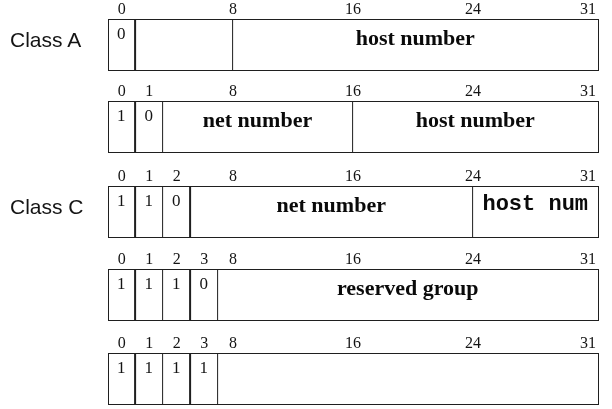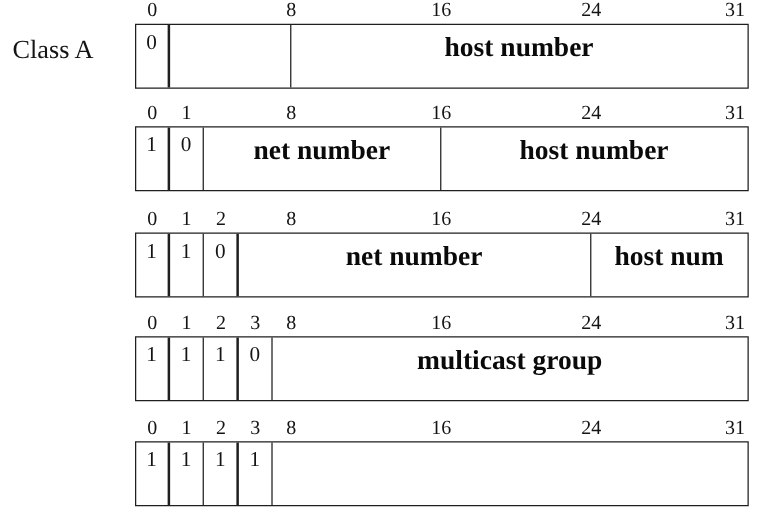--- a/index.html
+++ b/index.html
@@ -14,21 +14,21 @@
     background: #ffffff;
     overflow: hidden;
     font-family: "Liberation Serif", serif;
     color: #141414;
   }
   .row { position: absolute; left: 0; width: 612px; }
   .class-label {
     position: absolute;
     left: 10px;
     top: 8px;
-    font-family: Liberation Serif, serif;
+    font-family: Liberation Sans, sans-serif;
     font-size: 21px;
     line-height: 25px;
     color: #141414;
     white-space: nowrap;
   }
   .tick {
     position: absolute;
     top: -19px;
     transform: translateX(-50%);
     font-family: "Liberation Serif", serif;
@@ -105,58 +105,59 @@
         <div class="vline" style="left: 26px;"></div>
         <div class="bit-value" style="left: 12.25px;">1</div>
         <div class="vline" style="left: 53.5px;"></div>
         <div class="bit-value" style="left: 39.75px;">0</div>
         <div class="field-label" style="left: 53.5px; width: 190px;">net number</div>
         <div class="vline" style="left: 243.5px;"></div>
         <div class="field-label" style="left: 243.5px; width: 245.5px;">host number</div>
       </div>
     </div>
     <div class="row" style="top: 186px; height: 52px;">
+      <div class="class-label">Class C</div>
       <div class="tick" style="left: 121.75px;">0</div>
       <div class="tick" style="left: 149.25px;">1</div>
       <div class="tick" style="left: 176.75px;">2</div>
       <div class="tick" style="left: 233px;">8</div>
       <div class="tick" style="left: 353px;">16</div>
       <div class="tick" style="left: 473px;">24</div>
       <div class="tick" style="left: 588px;">31</div>
       <div class="bit-box">
         <div class="vline" style="left: 26px;"></div>
         <div class="bit-value" style="left: 12.25px;">1</div>
         <div class="vline" style="left: 53.5px;"></div>
         <div class="bit-value" style="left: 39.75px;">1</div>
         <div class="vline" style="left: 81px;"></div>
         <div class="bit-value" style="left: 67.25px;">0</div>
         <div class="field-label" style="left: 81px; width: 282.5px;">net number</div>
         <div class="vline" style="left: 363.5px;"></div>
-        <div class="field-label" style="left: 363.5px; width: 125.5px;">host num</div>
+        <div class="field-label" style="left: 363.5px; width: 125.5px; font-family: Liberation Mono, monospace;">host num</div>
       </div>
     </div>
     <div class="row" style="top: 269px; height: 52px;">
       <div class="tick" style="left: 121.75px;">0</div>
       <div class="tick" style="left: 149.25px;">1</div>
       <div class="tick" style="left: 176.75px;">2</div>
       <div class="tick" style="left: 204.25px;">3</div>
       <div class="tick" style="left: 233px;">8</div>
       <div class="tick" style="left: 353px;">16</div>
       <div class="tick" style="left: 473px;">24</div>
       <div class="tick" style="left: 588px;">31</div>
       <div class="bit-box">
         <div class="vline" style="left: 26px;"></div>
         <div class="bit-value" style="left: 12.25px;">1</div>
         <div class="vline" style="left: 53.5px;"></div>
         <div class="bit-value" style="left: 39.75px;">1</div>
         <div class="vline" style="left: 81px;"></div>
         <div class="bit-value" style="left: 67.25px;">1</div>
         <div class="vline" style="left: 108.5px;"></div>
         <div class="bit-value" style="left: 94.75px;">0</div>
-        <div class="field-label" style="left: 108.5px; width: 380.5px;">multicast group</div>
+        <div class="field-label" style="left: 108.5px; width: 380.5px;">reserved group</div>
       </div>
     </div>
     <div class="row" style="top: 353px; height: 52px;">
       <div class="tick" style="left: 121.75px;">0</div>
       <div class="tick" style="left: 149.25px;">1</div>
       <div class="tick" style="left: 176.75px;">2</div>
       <div class="tick" style="left: 204.25px;">3</div>
       <div class="tick" style="left: 233px;">8</div>
       <div class="tick" style="left: 353px;">16</div>
       <div class="tick" style="left: 473px;">24</div>

